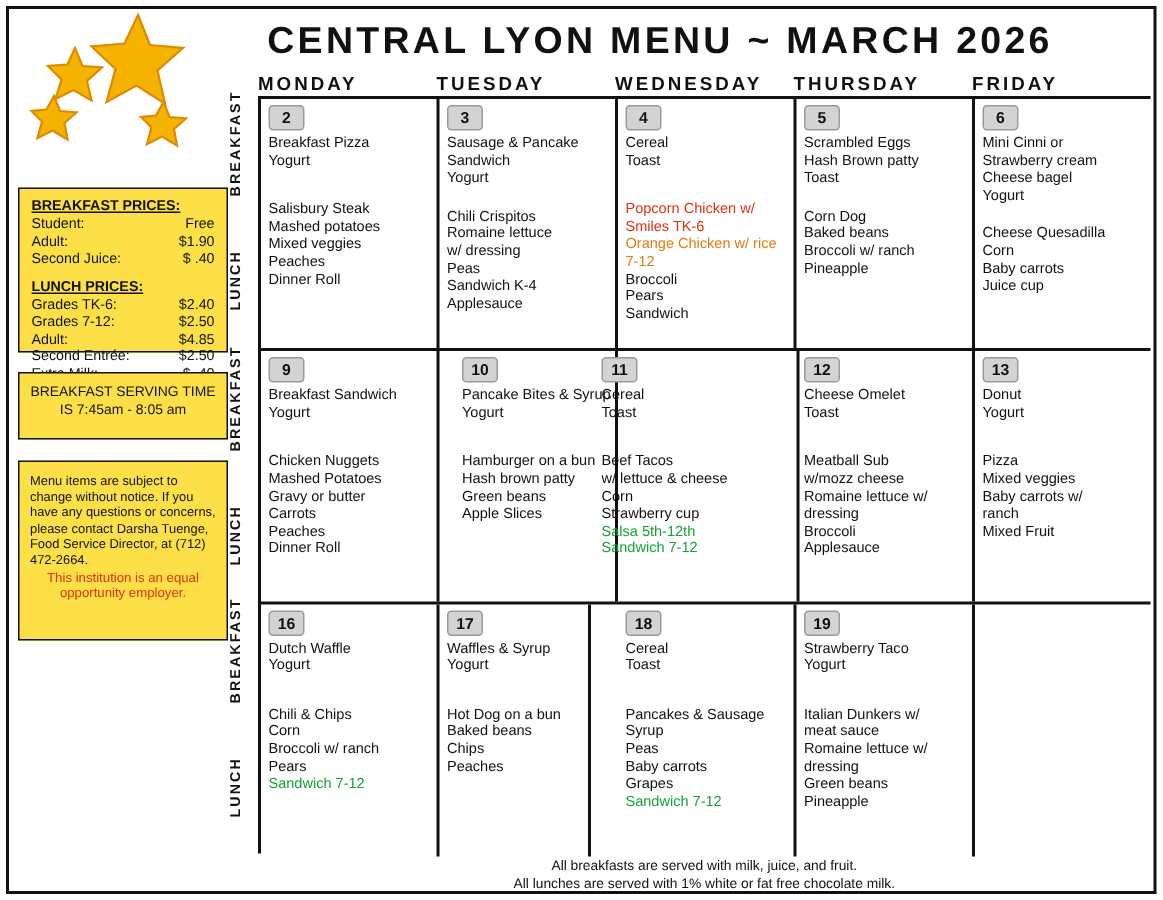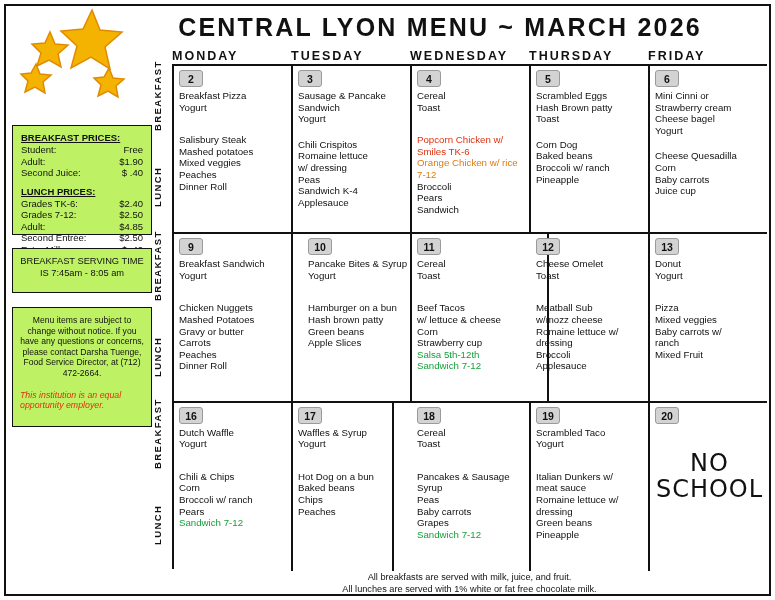--- a/index.html
+++ b/index.html
@@ -59,30 +59,30 @@
   .green { color:#17a03a; }
   
   .vlabels { position:absolute; left:152px; top:64px; width:20px; height:505px; }
   .vlab {
     position:absolute; left:0; width:20px;
     font-size:9.5px; font-weight:bold; letter-spacing:1.4px;
     writing-mode:vertical-rl; transform:rotate(180deg);
     text-align:center;
   }
   
-  .box { position:absolute; border:1.5px solid #111; background:#bef264; }
+  .box { position:absolute; border:1.5px solid #111; background:#fde047; }
   .box-prices { left:12px; top:125px; width:140px; height:110px; padding:6px 8px; }
   .box-serve  { left:12px; top:248px; width:140px; height:45px; padding:7px 6px; }
   .box-notice { left:12px; top:307px; width:140px; height:120px; padding:7px 7px; }
   .ptitle { font-size:9.5px; font-weight:bold; text-decoration:underline; margin-bottom:1px;}
   .prow { font-size:9.5px; line-height:11.5px; display:flex; justify-content:space-between; }
   .prow span:first-child { padding-right:4px; }
   .serve-txt { font-size:9.3px; line-height:11.5px; text-align:center; font-weight:normal; }
-  .notice-txt { font-size:8.6px; line-height:10.6px; text-align:center; }
-  .notice-red { font-size:8.8px; line-height:10.8px; text-align:left; color:#e03010; margin-top:11px;font-style:italic; }
+  .notice-txt { font-size:8.6px; line-height:10.6px; }
+  .notice-red { font-size:8.8px; line-height:10.8px; text-align:center; color:#e03010; margin-top:1px; }
   
   .noschool {
     font-family:"DejaVu Sans", sans-serif;
     font-size:24px; line-height:26px; text-align:center;
     margin-top:26px; letter-spacing:1px;
   }
   
   .footer {
     position:absolute; left:172px; top:572px; width:595px;
     font-size:9.2px; text-align:center; line-height:11.5px;
@@ -247,21 +247,21 @@
         <div class="sp"></div>
         <div class="sp"></div>
       <div class="items">
         <div>Hamburger on a bun</div>
         <div>Hash brown patty</div>
         <div>Green beans</div>
         <div>Apple Slices</div>
       </div>
     </div>
 
-    <div class="cell" style="left:238px;width:137px;">
+    <div class="cell" style="left:222px;width:137px;">
       <div class="daynum">11</div>
       <div class="items">
         <div>Cereal</div>
         <div>Toast</div>
       </div>
       <div class="sp"></div>
         <div class="sp"></div>
         <div class="sp"></div>
       <div class="items">
         <div>Beef Tacos</div>
@@ -363,40 +363,36 @@
         <div>Peas</div>
         <div>Baby carrots</div>
         <div>Grapes</div>
         <div class="green">Sandwich 7-12</div>
       </div>
     </div>
 
     <div class="cell" style="left:357px;width:119px;">
       <div class="daynum">19</div>
       <div class="items">
-        <div>Scrambled Taco</div>
+        <div>Strawberry Taco</div>
         <div>Yogurt</div>
       </div>
       <div class="sp"></div>
         <div class="sp"></div>
         <div class="sp"></div>
       <div class="items">
         <div>Italian Dunkers w/</div>
         <div>meat sauce</div>
         <div>Romaine lettuce w/</div>
         <div>dressing</div>
         <div>Green beans</div>
         <div>Pineapple</div>
       </div>
     </div>
 
-    <div class="cell" style="left:476px;width:119px;border-right:none;">
-      <div class="daynum">20</div>
-      <div class="noschool">NO SCHOOL</div>
-    </div>
   </div>
 
 </div>
 
 <div class="box box-prices">
   <div class="ptitle">BREAKFAST PRICES:</div>
   <div class="prow">
     <span>Student:</span>
     <span>Free</span>
   </div>

